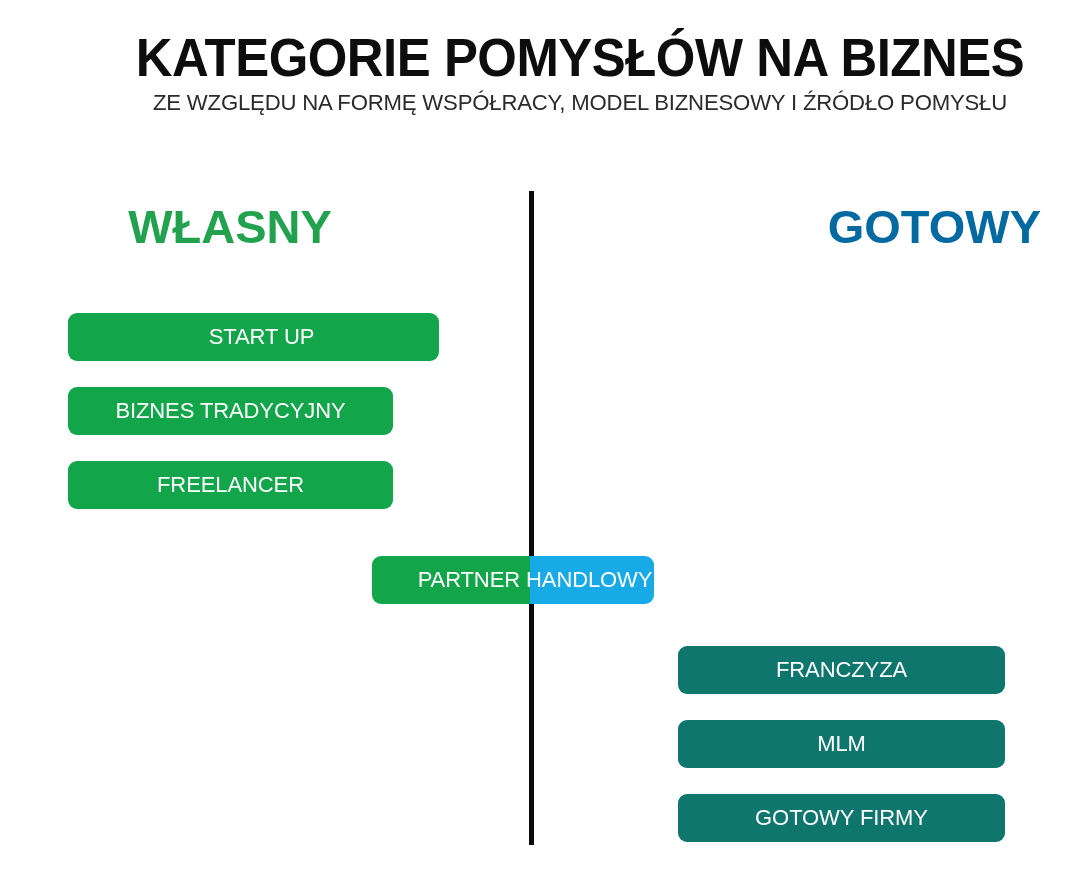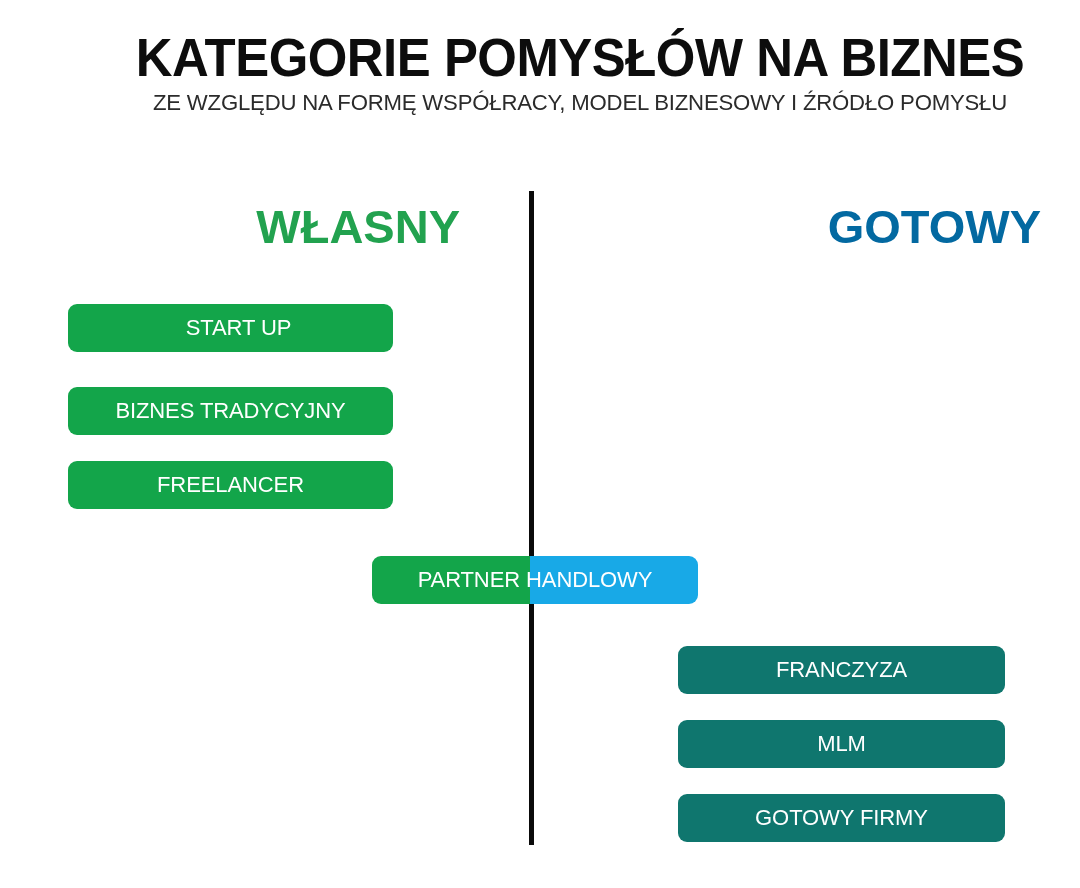--- a/index.html
+++ b/index.html
@@ -72,21 +72,21 @@
     font-size: 47px;
     line-height: 58px;
     font-weight: 700;
     white-space: nowrap;
     letter-spacing: 0px;
   }
   .col-heading.left {
     left: 0px;
     top: 198px;
     width: 460px;
-    text-align: right;
+    text-align: center;
     color: #22a24f;
   }
   .col-heading.right {
     left: 604px;
     top: 198px;
     width: 437px;
     text-align: right;
     color: #0369a1;
   }
 
@@ -105,34 +105,34 @@
     white-space: nowrap;
     box-sizing: border-box;
   }
   .pill-green {
     background: #13a54a;
   }
   .pill-blue {
     background: #0f766e;
   }
 
-  .pill-own-0 { left: 68px; top: 304px; width: 325px; padding-left: 16px; }
+  .pill-own-0 { left: 68px; top: 313px; width: 371px; padding-left: 16px; }
   .pill-own-1 { left: 68px; top: 387px; width: 325px; }
   .pill-own-2 { left: 68px; top: 461px; width: 325px; }
 
   .pill-ready-0 { left: 678px; top: 646px; width: 327px; }
   .pill-ready-1 { left: 678px; top: 720px; width: 327px; }
   .pill-ready-2 { left: 678px; top: 794px; width: 327px; }
 
   
   .pill-split {
     position: absolute;
     left: 372px;
     top: 556px;
-    width: 326px;
+    width: 282px;
     height: 48px;
     border-radius: 9px;
     overflow: hidden;
   }
   .pill-split .half {
     position: absolute;
     top: 0;
     height: 48px;
   }
   .pill-split .half-left {

